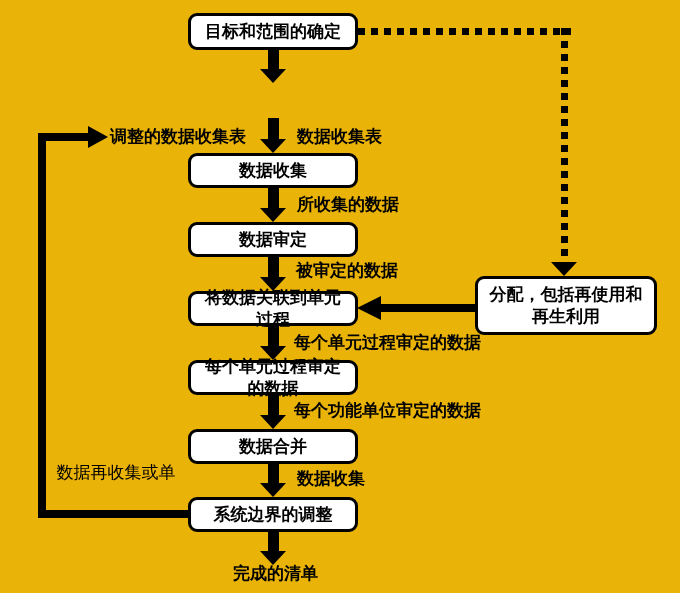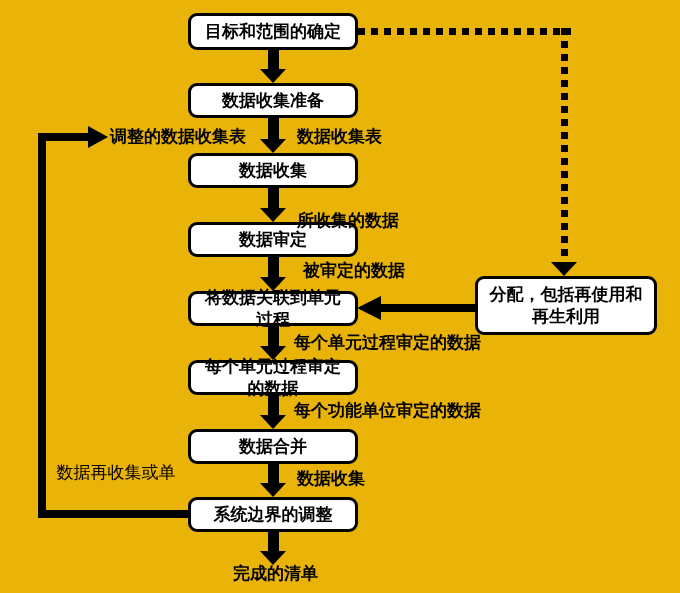--- a/index.html
+++ b/index.html
@@ -64,21 +64,20 @@
     position:absolute; width:7px;
     background:repeating-linear-gradient(180deg,#000 0 7px,transparent 7px 13px);
   }
 </style>
 </head>
 <body>
 
 <div id="canvas">
 
   <div class="box" style="left:188px; top:13px;  width:170px; height:37px;">目标和范围的确定</div>
-  <div class="box" style="left:188px; top:83px;  width:170px; height:35px;">数据收集准备</div>
   <div class="box" style="left:188px; top:153px; width:170px; height:35px;">数据收集</div>
   <div class="box" style="left:188px; top:222px; width:170px; height:35px;">数据审定</div>
   <div class="box" style="left:188px; top:291px; width:170px; height:35px;">将数据关联到单元过程</div>
   <div class="box" style="left:188px; top:360px; width:170px; height:35px;">每个单元过程审定的数据</div>
   <div class="box" style="left:188px; top:497px; width:170px; height:35px;">系统边界的调整</div>
   <div class="box" style="left:188px; top:429px; width:170px; height:35px;">数据合并</div>
 
   <div class="box" style="left:475px; top:276px; width:182px; height:59px;">分配，包括再使用和再生利用</div>
 
   <div class="shaft-v" style="left:268px; top:50px;  height:19px;"></div>
@@ -112,22 +111,22 @@
   <div class="line-h" style="left:380px; top:304px; width:95px;"></div>
   <div class="head-left" style="left:357px; top:296px;"></div>
 
   <div class="line-v" style="left:38px; top:133px; height:385px;"></div>
   <div class="line-h" style="left:38px; top:510px; width:150px;"></div>
   <div class="line-h" style="left:38px; top:133px; width:50px;"></div>
   <div class="head-right" style="left:88px; top:126px;"></div>
 
   <div class="lbl" style="left:110px; top:128px;">调整的数据收集表</div>
   <div class="lbl" style="left:297px; top:128px;">数据收集表</div>
-  <div class="lbl" style="left:297px; top:196px;margin-top:16px;">所收集的数据</div>
-  <div class="lbl" style="left:296px; top:262px;margin-left:7px;">被审定的数据</div>
+  <div class="lbl" style="left:297px; top:196px;">所收集的数据</div>
+  <div class="lbl" style="left:296px; top:262px;">被审定的数据</div>
   <div class="lbl" style="left:294px; top:334px;">每个单元过程审定的数据</div>
   <div class="lbl" style="left:294px; top:402px;">每个功能单位审定的数据</div>
   <div class="lbl" style="left:297px; top:470px;">数据收集</div>
 
   <div class="lbl-multiline" style="left:48px; top:463px; width:136px;">
     <div>数据再收集或单</div>
   </div>
 
   <div class="lbl" style="left:233px; top:565px;">完成的清单</div>
 

